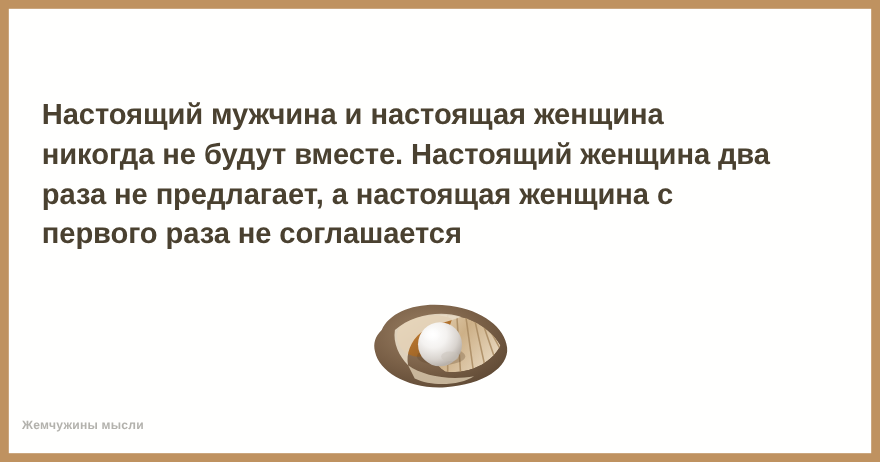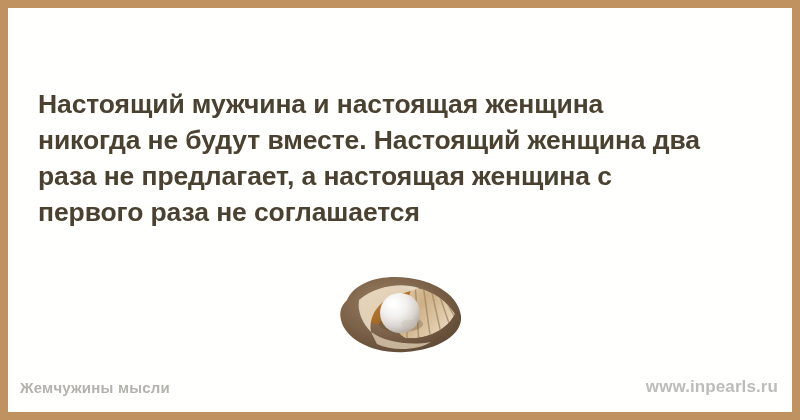--- a/index.html
+++ b/index.html
@@ -66,21 +66,21 @@
     height: 30px;
     display: flex;
     align-items: center;
     justify-content: space-between;
     padding: 0 14px 0 12px;
     box-sizing: border-box;
   }
   .footer-brand {
     font-family: "Liberation Sans", sans-serif;
     font-weight: bold;
-    font-size: 15px;
+    font-size: 11px;
     color: #b3b2ad;
     letter-spacing: 0.2px;
   }
   .footer-url {
     font-family: "Liberation Sans", sans-serif;
     font-weight: bold;
     font-size: 17px;
     color: #bcbcb8;
     letter-spacing: 0.1px;
   }
@@ -157,16 +157,15 @@
       <ellipse cx="66" cy="54" rx="22" ry="8" fill="#5a4128" opacity="0.28"></ellipse>
 
       <circle cx="65" cy="43" r="20" fill="url(#gPearl)"></circle>
       <ellipse cx="57" cy="34" rx="9" ry="7" fill="url(#gPearlHi)"></ellipse>
       <ellipse cx="74" cy="54" rx="8" ry="4.5" fill="#c8c0b8" opacity="0.45"></ellipse>
     </svg>
   </div>
 
   <div class="footer">
     <span class="footer-brand">Жемчужины мысли</span>
-    <span class="footer-url">www.inpearls.ru</span>
   </div>
 
 </div>
 
 </body></html>

